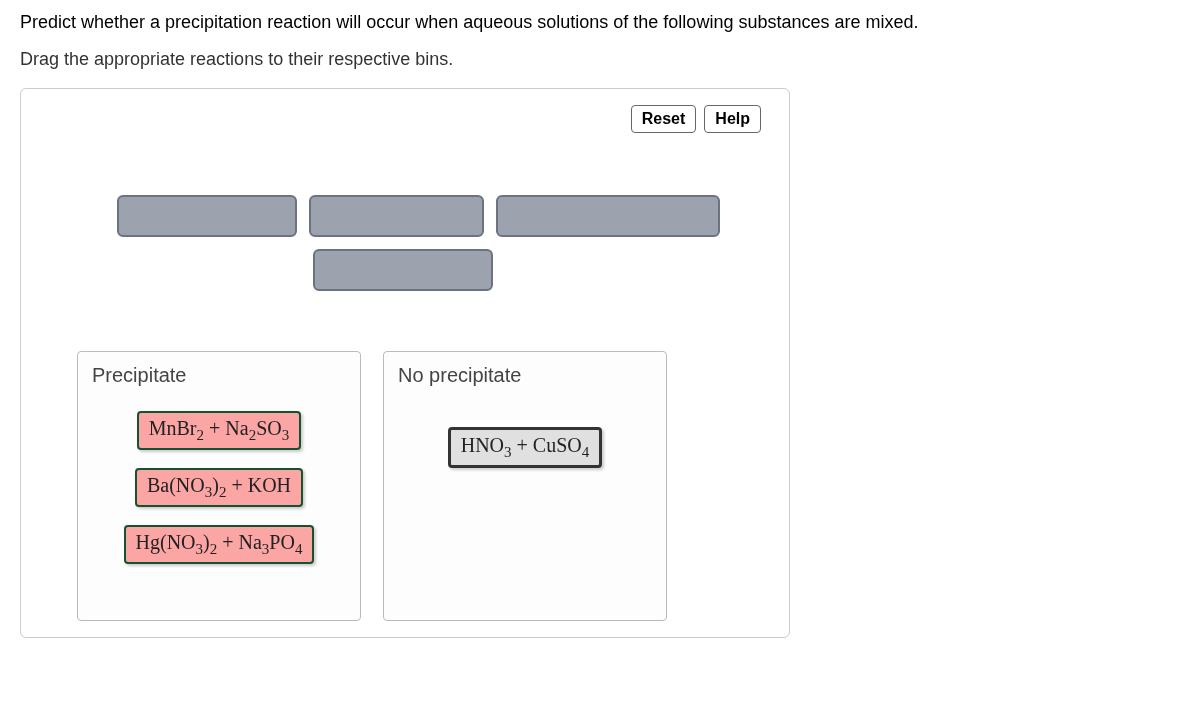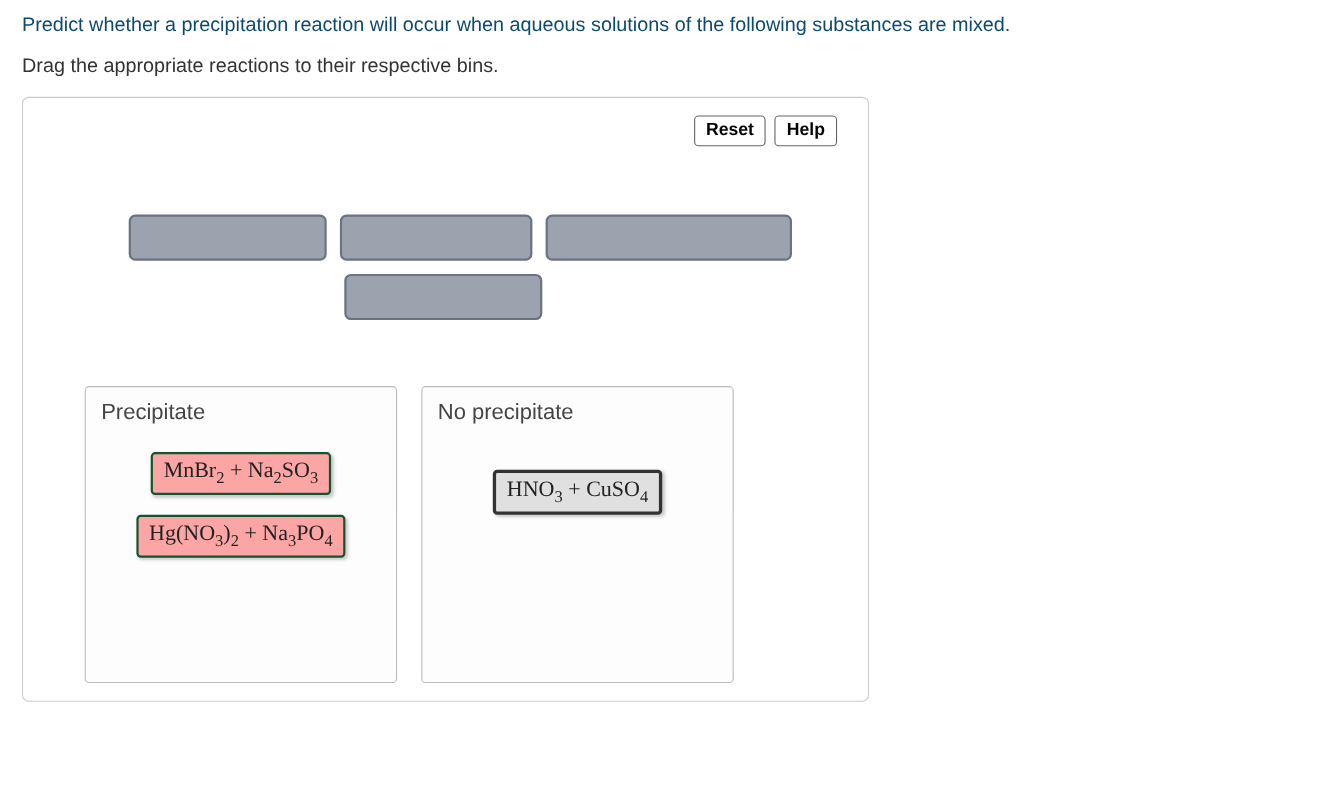--- a/index.html
+++ b/index.html
@@ -8,21 +8,21 @@
       padding: 0;
     }
     body {
       font-family: Arial, Helvetica, sans-serif;
       font-size: 18px;
       color: #333;
       padding: 10px 20px;
       background: #fff;
     }
     .question-text {
-      color: #0c4a6e;
+      color: #000000;
       margin-bottom: 14px;
       line-height: 1.4;
     }
     .instruction {
       font-weight: normal;
       color: #333;
       margin-bottom: 18px;
     }
     .workspace {
       border: 1px solid #ccc;
@@ -138,20 +138,21 @@
     <div class="second-row">
       <div class="placeholder-item ph4"></div>
     </div>
   </div>
 
   <div class="bins">
     <div class="bin">
       <div class="bin-title">Precipitate</div>
       <div class="bin-items" id="precip-items">
           <div class="draggable-item">MnBr<sub>2</sub> + Na<sub>2</sub>SO<sub>3</sub></div>
+          <div class="draggable-item">Ba(NO<sub>3</sub>)<sub>2</sub> + KOH</div>
           <div class="draggable-item">Hg(NO<sub>3</sub>)<sub>2</sub> + Na<sub>3</sub>PO<sub>4</sub></div>
         </div>
     </div>
     <div class="bin">
       <div class="bin-title">No precipitate</div>
       <div class="bin-items bin-items-center" id="noprecip-items">
           <div class="draggable-item selected">HNO<sub>3</sub> + CuSO<sub>4</sub></div>
         </div>
     </div>
   </div>

